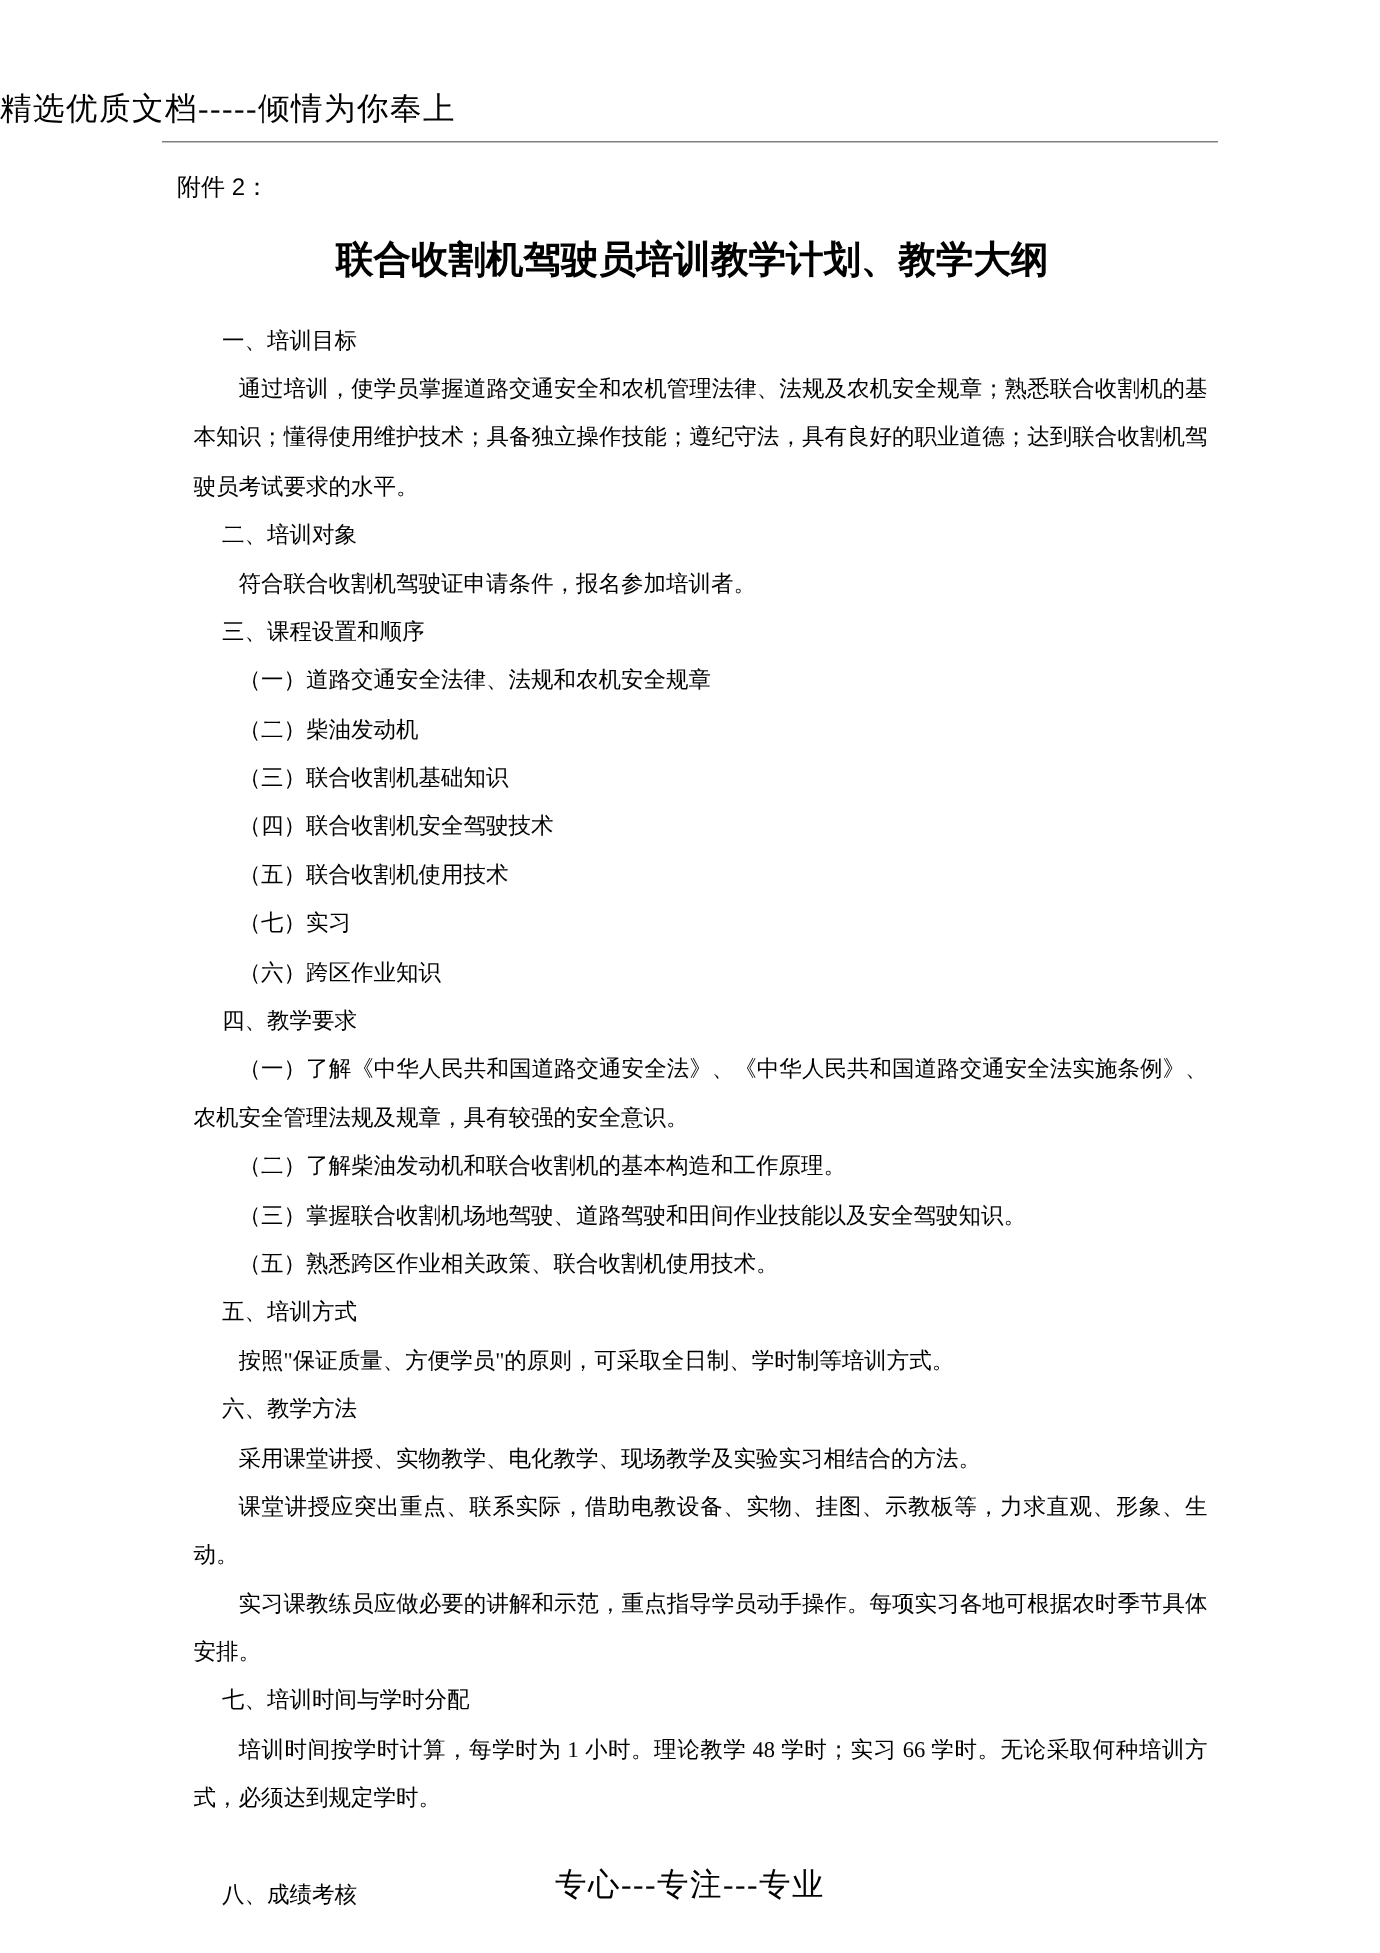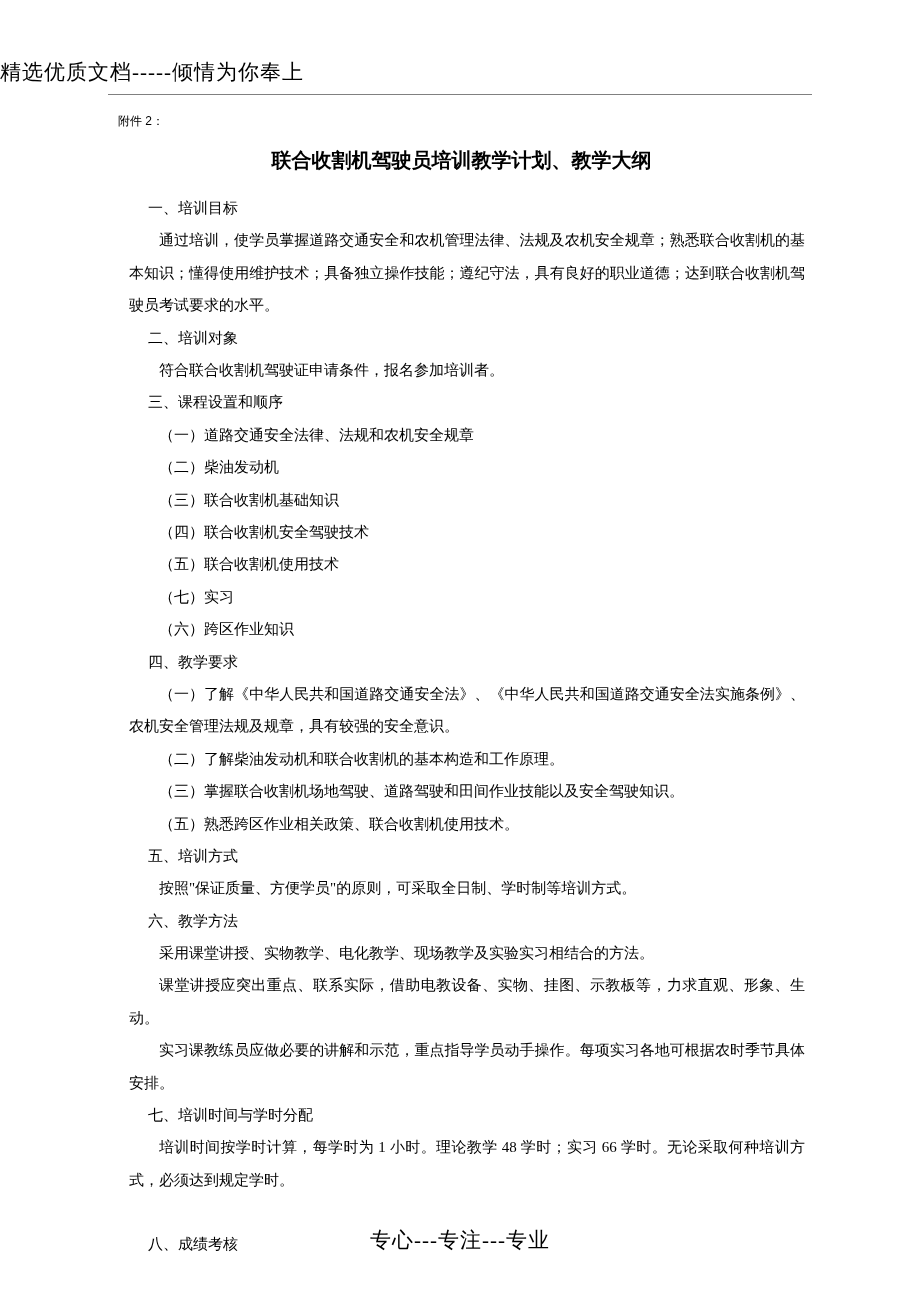--- a/index.html
+++ b/index.html
@@ -24,43 +24,43 @@
     background: #808080;
     margin: 0 108px 0 108px;
   }
   .content {
     padding: 14px 115px 0 118px;
     font-size: 15px;
     line-height: 2.16;
   }
   .attachment-label {
     font-family: "SimHei", "黑体", sans-serif;
-    font-size: 12px;
+    font-size: 16px;
     margin-bottom: 4px;
   }
   .doc-title {
     text-align: center;
-    font-family: Liberation Serif, serif;
+    font-family: Liberation Mono, monospace;
     font-weight: bold;
-    font-size: 20px;
+    font-size: 25px;
     margin-bottom: 10px;
   }
   .section-heading {
     font-family: "SimHei", "黑体", sans-serif;
     font-weight: normal;
     text-indent: 2em;
   }
   .para {
     text-indent: 2em;
     text-align: justify;
     margin-left: 11px;
   }
   .page-footer {
     position: absolute;
-    bottom: 48px;
+    bottom: 32px;
     left: 0;
     right: 0;
     text-align: center;
     font-size: 21px;
     font-family: "SimSun", serif;
     letter-spacing: 1px;
   }
   .spacer { height: 32px; }
 </style>
 </head>

